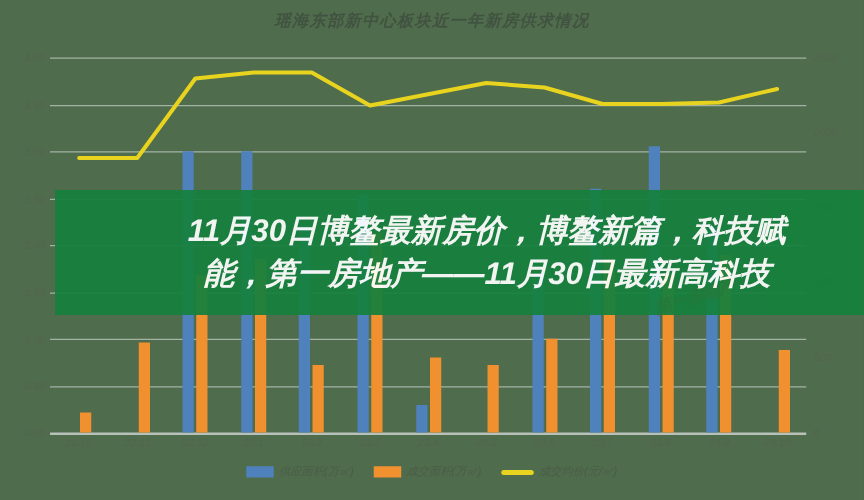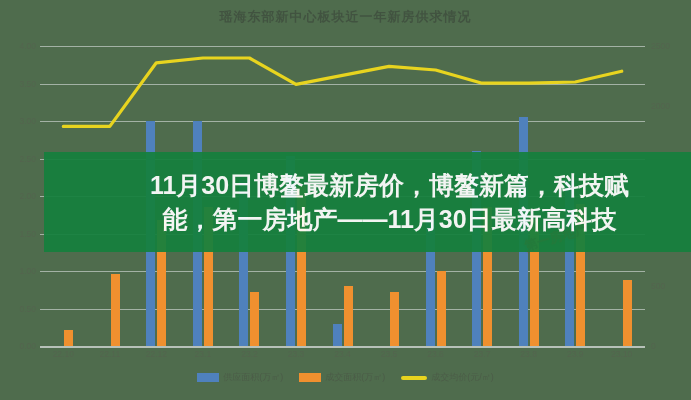--- a/index.html
+++ b/index.html
@@ -2,21 +2,21 @@
 <html><head>
 <meta charset="utf-8">
 <style>
   html,body{margin:0;padding:0;}
   body{
     width:691px;height:400px;overflow:hidden;
     font-family:"Liberation Sans","DejaVu Sans",sans-serif;
     background:#4e6b4c;
     position:relative;
   }
-  #root{position:absolute;inset:0;background:#4f6c4d;}
+  #root{position:absolute;inset:0;background:#4f6c4d;font-style:italic;}
 
   
   .chart-wrap{position:absolute;left:0;top:0;width:691px;height:400px;}
   .chart-title{
     position:absolute;left:0;right:0;top:8px;text-align:center;
     font-size:13px;color:#3d4a3c;letter-spacing:1px;
     opacity:.72;font-weight:600;white-space:nowrap;
   }
 
   

